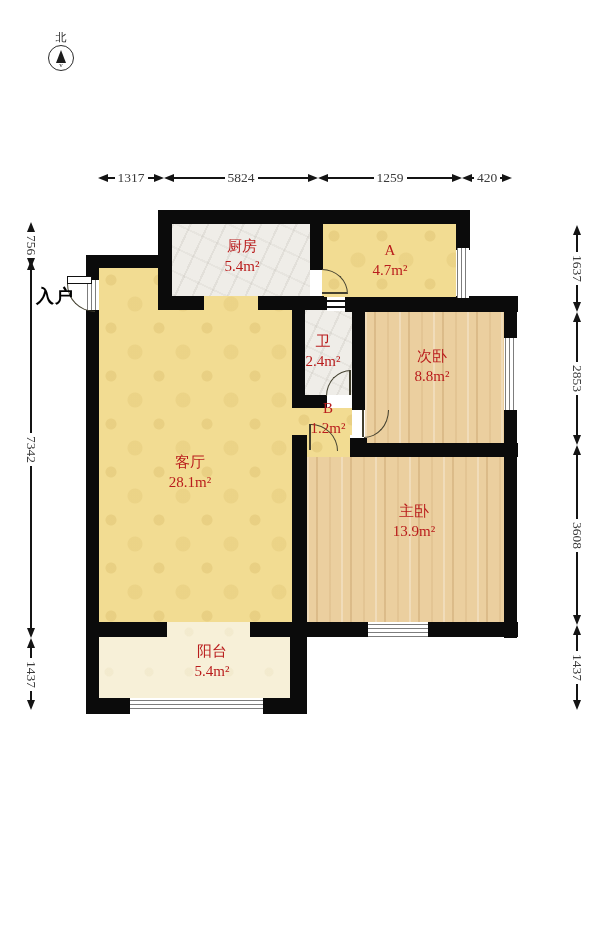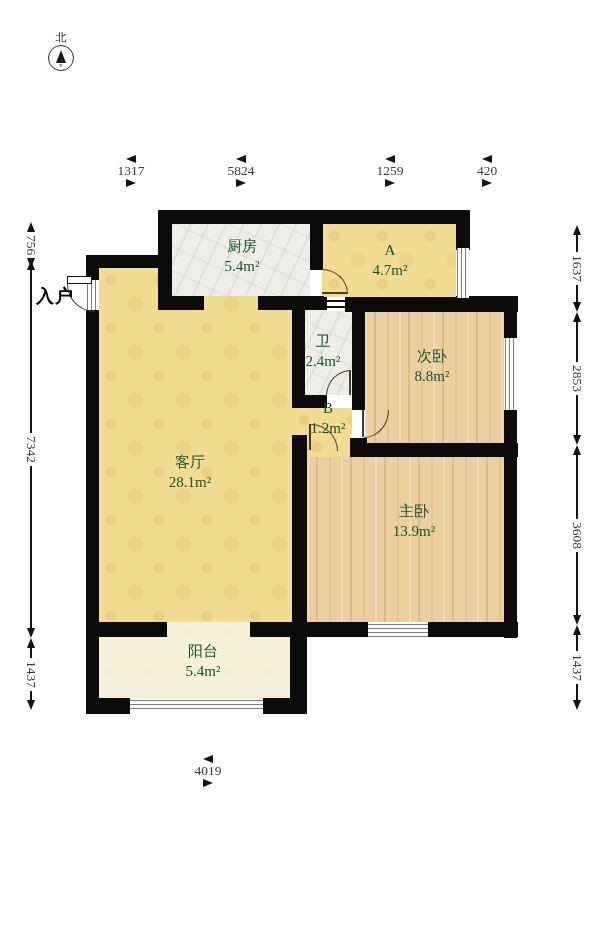--- a/index.html
+++ b/index.html
@@ -40,27 +40,27 @@
   .arc{position:absolute;border:1.6px solid #43402f;background:transparent;}
   .arc-tr{border-left:none;border-bottom:none;border-top-right-radius:100% 100%;}
   .arc-tl{border-right:none;border-bottom:none;border-top-left-radius:100% 100%;}
   .arc-bl{border-right:none;border-top:none;border-bottom-left-radius:100% 100%;}
   .arc-br{border-left:none;border-top:none;border-bottom-right-radius:100% 100%;}
   .leaf{position:absolute;background:#43402f;}
   .leaf-rect{position:absolute;background:#fff;border:1.5px solid #111;box-sizing:border-box;}
 
   
   .room-label{position:absolute;transform:translateX(-50%);text-align:center;
-    color:#14532d;line-height:1.35;white-space:nowrap;}
+    color:#b91c1c;line-height:1.35;white-space:nowrap;}
   .room-name{font-size:15px;}
   .room-area{font-size:15px;}
 
   
   .dim{position:absolute;display:flex;align-items:center;}
-  .dim-h{height:14px;flex-direction:column;}
+  .dim-h{height:14px;flex-direction:row;margin-top:16px;}
   .dim-v{width:14px;flex-direction:column;}
   .dl{flex:1 1 auto;height:1.5px;background:#141414;min-width:0;}
   .dlv{flex:1 1 auto;width:1.5px;background:#141414;min-height:0;}
   .tri{width:0;height:0;flex:0 0 auto;}
   .tri-l{border-top:4.5px solid transparent;border-bottom:4.5px solid transparent;border-right:10px solid #141414;}
   .tri-r{border-top:4.5px solid transparent;border-bottom:4.5px solid transparent;border-left:10px solid #141414;}
   .tri-u{border-left:4.5px solid transparent;border-right:4.5px solid transparent;border-bottom:10px solid #141414;}
   .tri-d{border-left:4.5px solid transparent;border-right:4.5px solid transparent;border-top:10px solid #141414;}
   .dim-label{font-size:13.5px;color:#3a3a3a;padding:0 3px;white-space:nowrap;}
   .dim-label-v{font-size:13.5px;color:#3a3a3a;padding:3px 0;white-space:nowrap;
@@ -170,21 +170,21 @@
     <div class="room-area">1.2m²</div>
   </div>
   <div class="room-label" style="left:190px;top:452px">
     <div class="room-name">客厅</div>
     <div class="room-area">28.1m²</div>
   </div>
   <div class="room-label" style="left:414px;top:501px">
     <div class="room-name">主卧</div>
     <div class="room-area">13.9m²</div>
   </div>
-  <div class="room-label" style="left:203px;top:641px">
+  <div class="room-label" style="left:212px;top:641px">
     <div class="room-name">阳台</div>
     <div class="room-area">5.4m²</div>
   </div>
 
   <div id="entrance-label">入户</div>
 
   <div class="dim dim-h" style="left:98px;top:155px;width:66px">
     <i class="tri tri-l"></i>
       <span class="dl"></span>
     <span class="dim-label">1317</span>
@@ -206,27 +206,20 @@
       <i class="tri tri-r"></i>
   </div>
   <div class="dim dim-h" style="left:462px;top:155px;width:50px">
     <i class="tri tri-l"></i>
       <span class="dl"></span>
     <span class="dim-label">420</span>
     <span class="dl"></span>
       <i class="tri tri-r"></i>
   </div>
 
-  <div class="dim dim-h" style="left:98px;top:755px;width:220px">
-    <i class="tri tri-l"></i>
-      <span class="dl"></span>
-    <span class="dim-label">4019</span>
-    <span class="dl"></span>
-      <i class="tri tri-r"></i>
-  </div>
 
   <div class="dim dim-v" style="left:24px;top:222px;height:38px">
     <i class="tri tri-u"></i>
       <span class="dlv"></span>
     <span class="dim-label-v">756</span>
     <span class="dlv"></span>
       <i class="tri tri-d"></i>
   </div>
   <div class="dim dim-v" style="left:24px;top:260px;height:378px">
     <i class="tri tri-u"></i>

